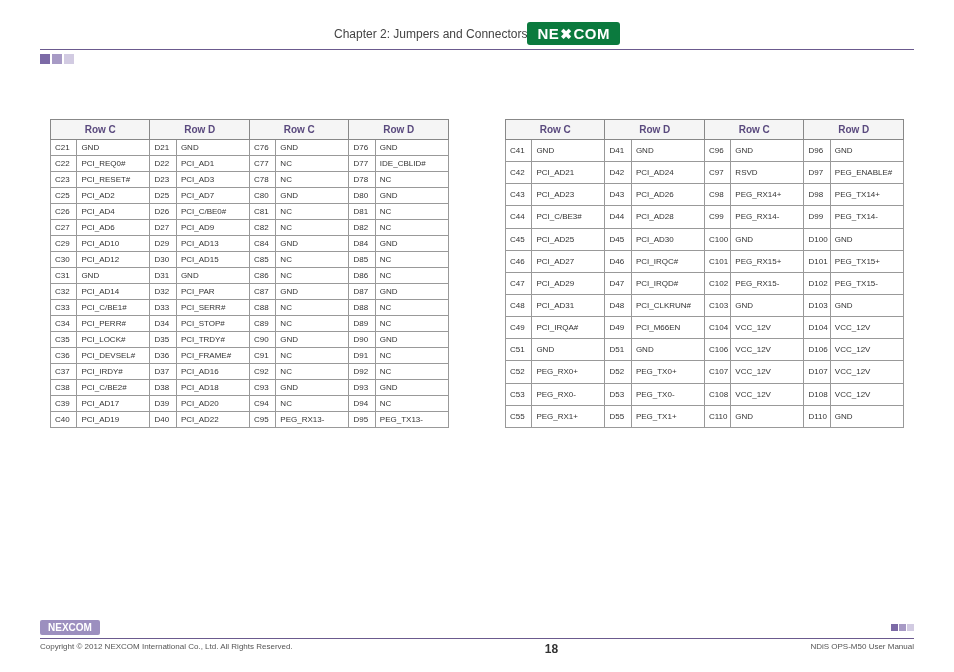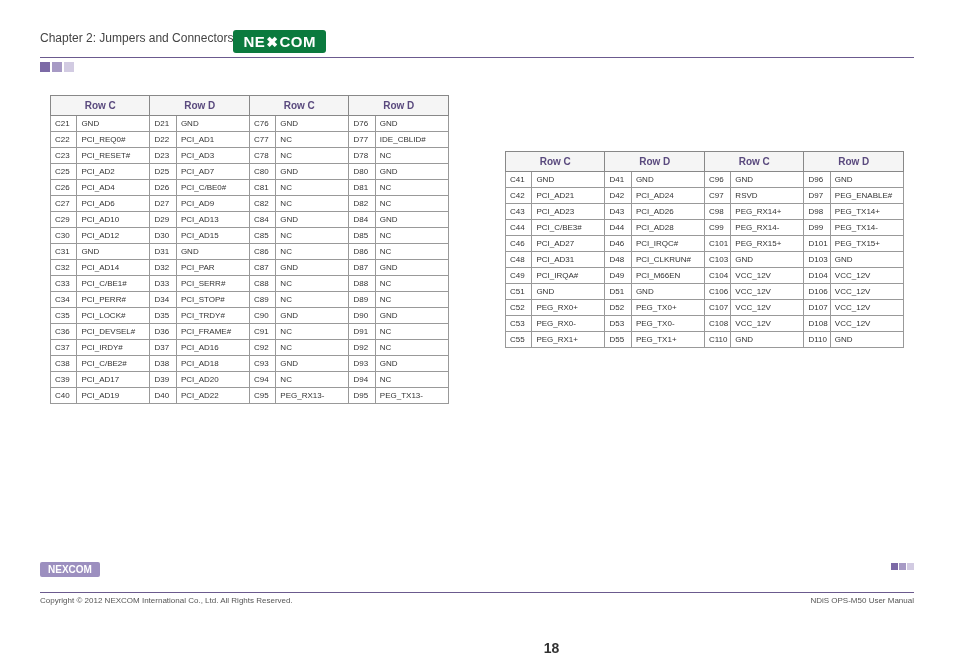--- a/index.html
+++ b/index.html
@@ -9,58 +9,56 @@
     font-size: 9px;
     color: #333;
     background: #fff;
     width: 954px;
     height: 672px;
     position: relative;
     padding: 22px 40px 0 40px;
   }
   .header-row {
     display: flex;
-    justify-content: flex-start;
+    justify-content: center;
     align-items: center;
     border-bottom: 1px solid #6b5a8e;
     padding-bottom: 4px;
   }
   .chapter-title {
     font-size: 12px;
     color: #444;
   }
   .logo {
     background: #0b7a3e;
     color: #fff;
     font-weight: bold;
     font-size: 15px;
     padding: 4px 10px;
     border-radius: 3px;
     letter-spacing: 0.5px;
     display: flex;
     align-items: center;
     line-height: 1;
-    margin-top: 8px;
   }
   .logo .x { color: #fff; font-size: 14px; margin: 0 1px; }
   .color-squares { margin-top: 4px; }
   .color-squares span {
     display: inline-block;
     width: 10px; height: 10px; margin-right: 2px;
   }
   .sq1 { background: #7c6aa6; }
   .sq2 { background: #a79ac5; }
   .sq3 { background: #d2cbe2; }
 
   .content {
     display: flex;
     gap: 56px;
-    margin-top: 21px;
+    margin-top: 53px;
     padding: 0 10px;
-    align-items: center;
   }
   table {
     border-collapse: collapse;
     table-layout: fixed;
   }
   .tbl-left { width: 400px; }
   .tbl-right { width: 400px; }
   th {
     border: 1px solid #888;
     background: #f5f5f5;
@@ -82,24 +80,24 @@
   .col-wide { width: 72px; }
 
   .footer {
     position: absolute;
     bottom: 16px;
     left: 40px;
     right: 40px;
   }
   .footer-logo-row {
     border-bottom: 1px solid #6b5a8e;
-    padding-bottom: 15px;
+    padding-bottom: 3px;
     display: flex;
     justify-content: space-between;
-    align-items: flex-start;
+    align-items: center;
   }
   .footer-logo {
     background: #9c8fbf;
     color: #fff;
     font-size: 10px;
     font-weight: bold;
     padding: 2px 8px;
     border-radius: 2px;
   }
   .footer-squares span {
@@ -111,23 +109,22 @@
   .footer-text {
     display: flex;
     justify-content: space-between;
     font-size: 8px;
     color: #555;
     margin-top: 3px;
     text-align: center;
   }
   .page-num {
     font-weight: bold;
-    font-size: 14px;
+    font-size: 12px;
     color: #333;
-    margin-top: 44px;
   }
 </style>
 </head>
 <body>
 
 <div class="header-row">
   <div class="chapter-title">Chapter 2: Jumpers and Connectors</div>
   <div class="logo">
     <span>NE</span>
       <span class="x">✖</span>
@@ -397,28 +394,48 @@
           <td>C44</td>
           <td>PCI_C/BE3#</td>
           <td>D44</td>
           <td>PCI_AD28</td>
           <td>C99</td>
           <td>PEG_RX14-</td>
           <td>D99</td>
           <td>PEG_TX14-</td>
         </tr>
         <tr>
+          <td>C45</td>
+          <td>PCI_AD25</td>
+          <td>D45</td>
+          <td>PCI_AD30</td>
+          <td>C100</td>
+          <td>GND</td>
+          <td>D100</td>
+          <td>GND</td>
+        </tr>
+        <tr>
           <td>C46</td>
           <td>PCI_AD27</td>
           <td>D46</td>
           <td>PCI_IRQC#</td>
           <td>C101</td>
           <td>PEG_RX15+</td>
           <td>D101</td>
           <td>PEG_TX15+</td>
+        </tr>
+        <tr>
+          <td>C47</td>
+          <td>PCI_AD29</td>
+          <td>D47</td>
+          <td>PCI_IRQD#</td>
+          <td>C102</td>
+          <td>PEG_RX15-</td>
+          <td>D102</td>
+          <td>PEG_TX15-</td>
         </tr>
         <tr>
           <td>C48</td>
           <td>PCI_AD31</td>
           <td>D48</td>
           <td>PCI_CLKRUN#</td>
           <td>C103</td>
           <td>GND</td>
           <td>D103</td>
           <td>GND</td>

